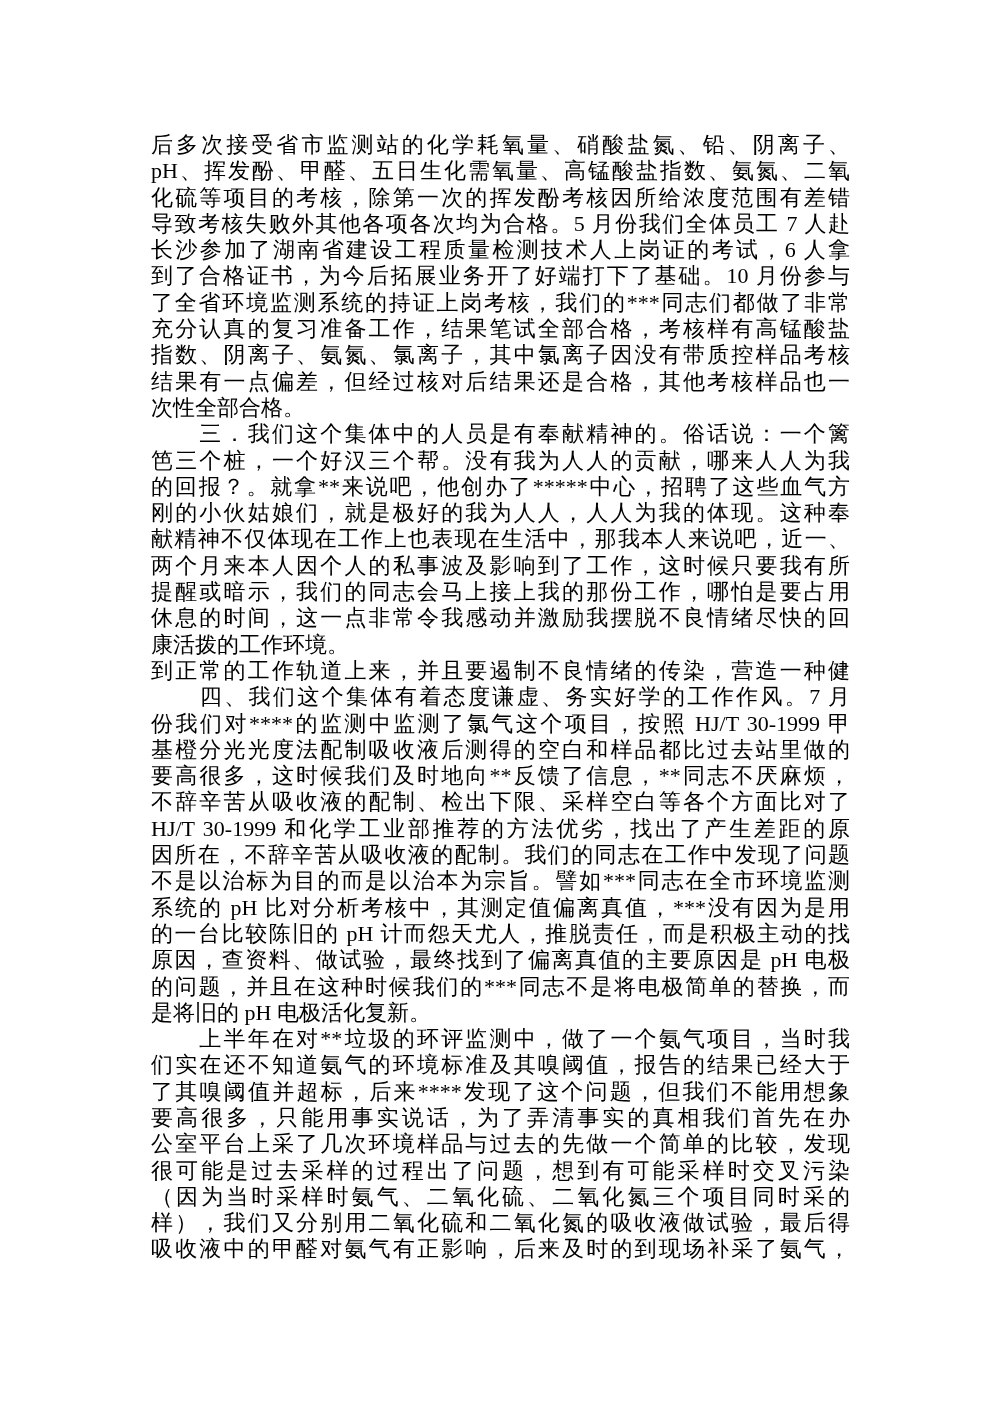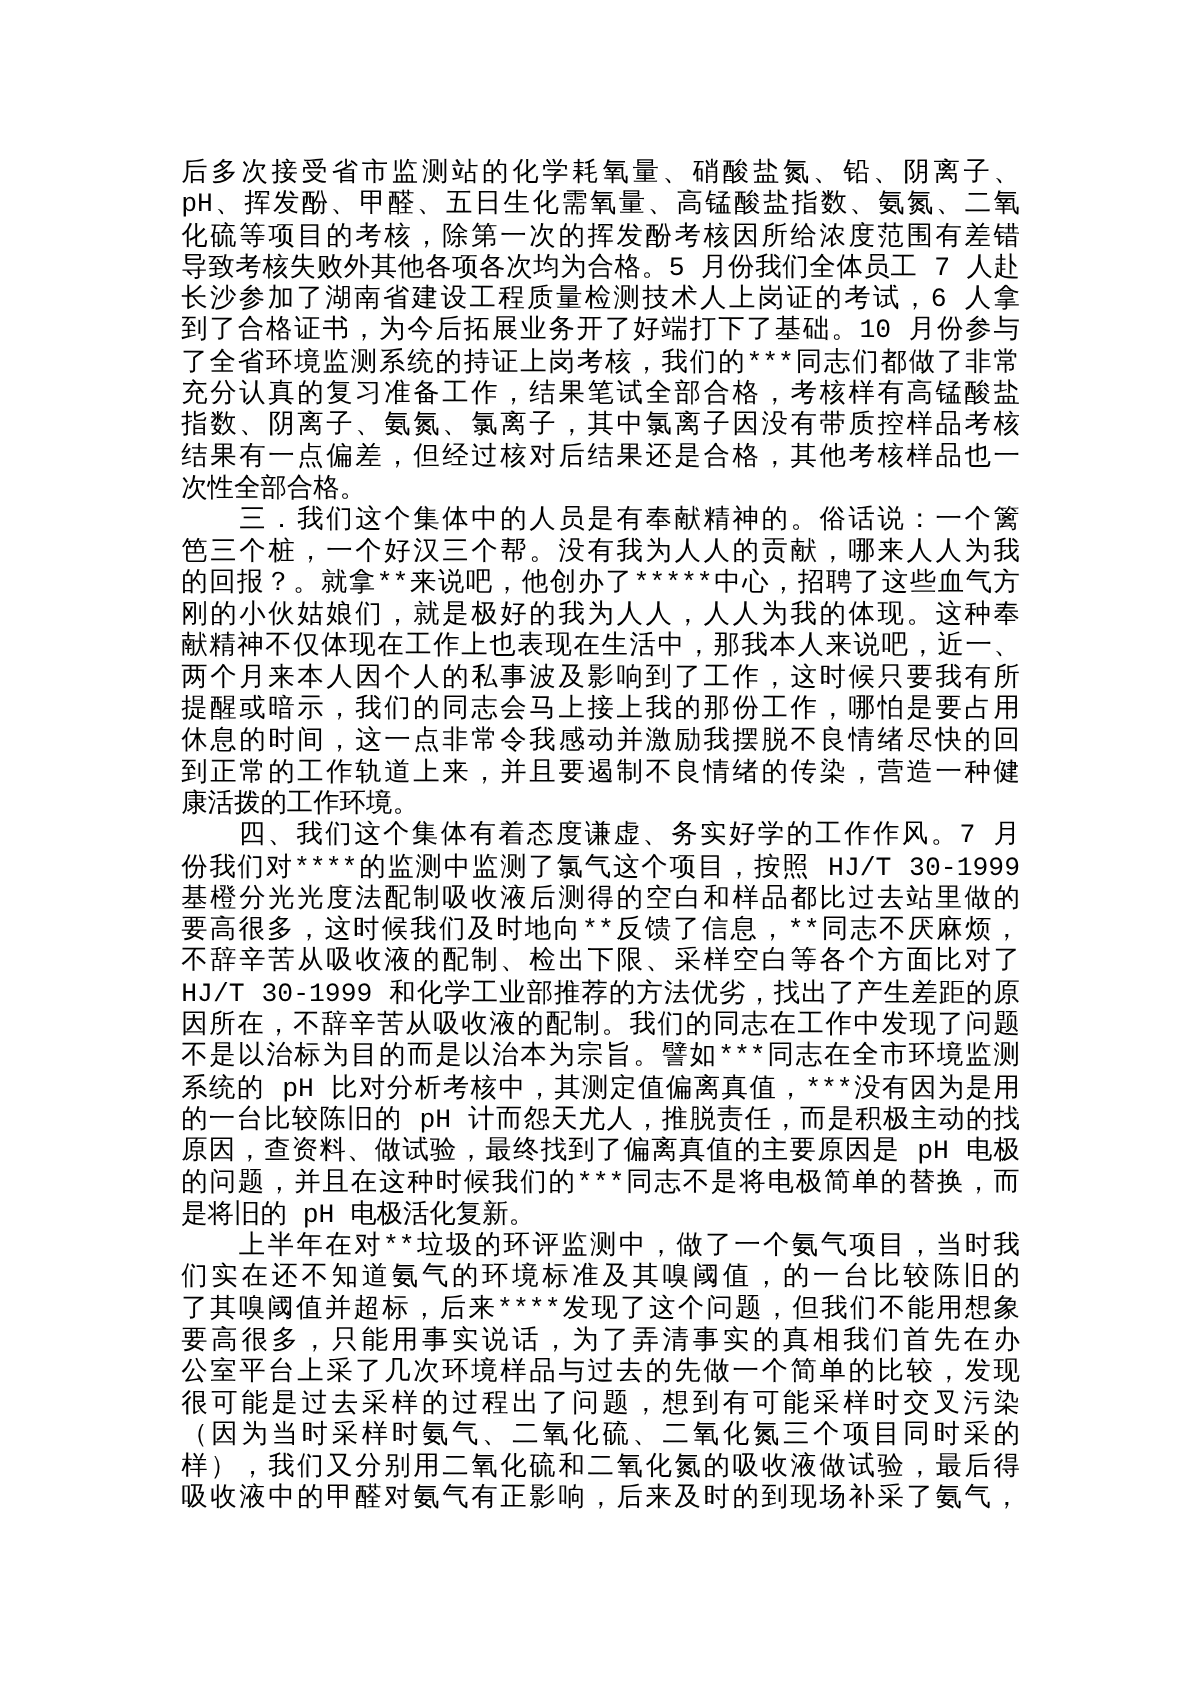--- a/index.html
+++ b/index.html
@@ -27,21 +27,20 @@
   .line {
     font-size: 22px;
     line-height: 26.3px;
     height: 26.3px;
     white-space: normal;
     overflow: hidden;
     text-align: justify;
     text-align-last: justify;
     -moz-text-align-last: justify;
     text-justify: inter-ideograph;
-    font-family: Liberation Mono, monospace;
   }
   .line.para-end {
     text-align-last: left;
     -moz-text-align-last: left;
   }
 </style>
 </head>
 <body>
 
 <div class="page">
@@ -58,37 +57,37 @@
       <div class="line">结果有一点偏差，但经过核对后结果还是合格，其他考核样品也一</div>
       <div class="line para-end">次性全部合格。</div>
       <div class="line">　　三．我们这个集体中的人员是有奉献精神的。俗话说：一个篱</div>
       <div class="line">笆三个桩，一个好汉三个帮。没有我为人人的贡献，哪来人人为我</div>
       <div class="line">的回报？。就拿**来说吧，他创办了*****中心，招聘了这些血气方</div>
       <div class="line">刚的小伙姑娘们，就是极好的我为人人，人人为我的体现。这种奉</div>
       <div class="line">献精神不仅体现在工作上也表现在生活中，那我本人来说吧，近一、</div>
       <div class="line">两个月来本人因个人的私事波及影响到了工作，这时候只要我有所</div>
       <div class="line">提醒或暗示，我们的同志会马上接上我的那份工作，哪怕是要占用</div>
       <div class="line">休息的时间，这一点非常令我感动并激励我摆脱不良情绪尽快的回</div>
+      <div class="line para-end">康活拨的工作环境。</div>
       <div class="line">到正常的工作轨道上来，并且要遏制不良情绪的传染，营造一种健</div>
-      <div class="line para-end">康活拨的工作环境。</div>
       <div class="line">　　四、我们这个集体有着态度谦虚、务实好学的工作作风。7 月</div>
       <div class="line">份我们对****的监测中监测了氯气这个项目，按照 HJ/T 30-1999 甲</div>
       <div class="line">基橙分光光度法配制吸收液后测得的空白和样品都比过去站里做的</div>
       <div class="line">要高很多，这时候我们及时地向**反馈了信息，**同志不厌麻烦，</div>
       <div class="line">不辞辛苦从吸收液的配制、检出下限、采样空白等各个方面比对了</div>
       <div class="line">HJ/T 30-1999 和化学工业部推荐的方法优劣，找出了产生差距的原</div>
       <div class="line">因所在，不辞辛苦从吸收液的配制。我们的同志在工作中发现了问题</div>
       <div class="line">不是以治标为目的而是以治本为宗旨。譬如***同志在全市环境监测</div>
       <div class="line">系统的 pH 比对分析考核中，其测定值偏离真值，***没有因为是用</div>
       <div class="line">的一台比较陈旧的 pH 计而怨天尤人，推脱责任，而是积极主动的找</div>
       <div class="line">原因，查资料、做试验，最终找到了偏离真值的主要原因是 pH 电极</div>
       <div class="line">的问题，并且在这种时候我们的***同志不是将电极简单的替换，而</div>
       <div class="line para-end">是将旧的 pH 电极活化复新。</div>
       <div class="line">　　上半年在对**垃圾的环评监测中，做了一个氨气项目，当时我</div>
-      <div class="line">们实在还不知道氨气的环境标准及其嗅阈值，的一台比较陈旧的</div>
+      <div class="line">们实在还不知道氨气的环境标准及其嗅阈值，报告的结果已经大于</div>
       <div class="line">了其嗅阈值并超标，后来****发现了这个问题，但我们不能用想象</div>
       <div class="line">要高很多，只能用事实说话，为了弄清事实的真相我们首先在办</div>
       <div class="line">公室平台上采了几次环境样品与过去的先做一个简单的比较，发现</div>
       <div class="line">很可能是过去采样的过程出了问题，想到有可能采样时交叉污染</div>
       <div class="line">（因为当时采样时氨气、二氧化硫、二氧化氮三个项目同时采的</div>
       <div class="line">样），我们又分别用二氧化硫和二氧化氮的吸收液做试验，最后得</div>
       <div class="line">吸收液中的甲醛对氨气有正影响，后来及时的到现场补采了氨气，</div>
     </div>
 </div>
 

